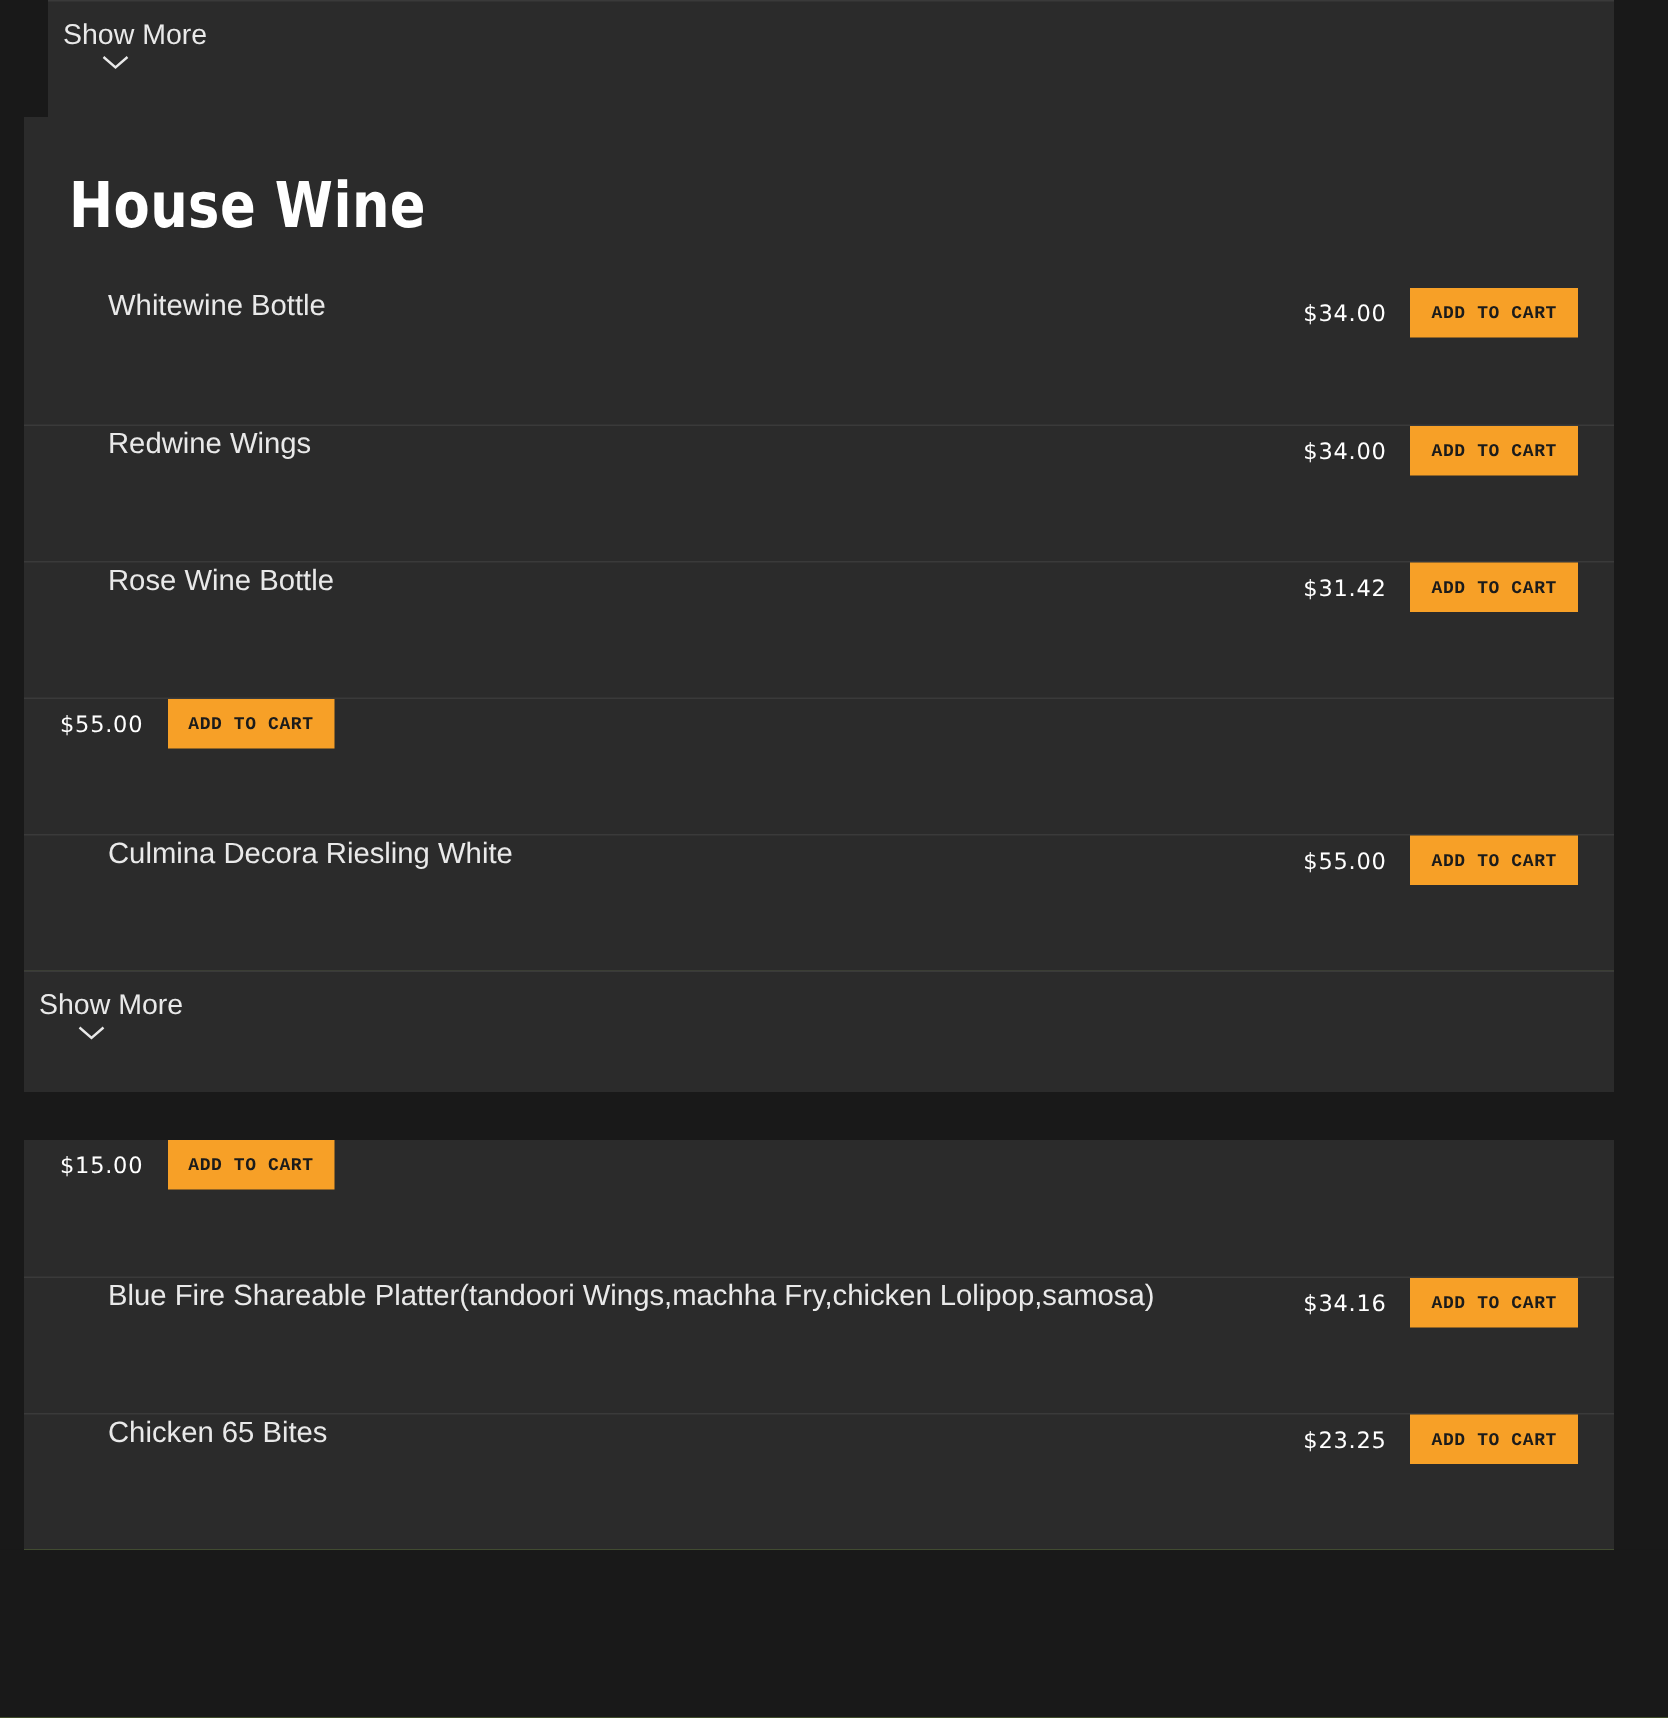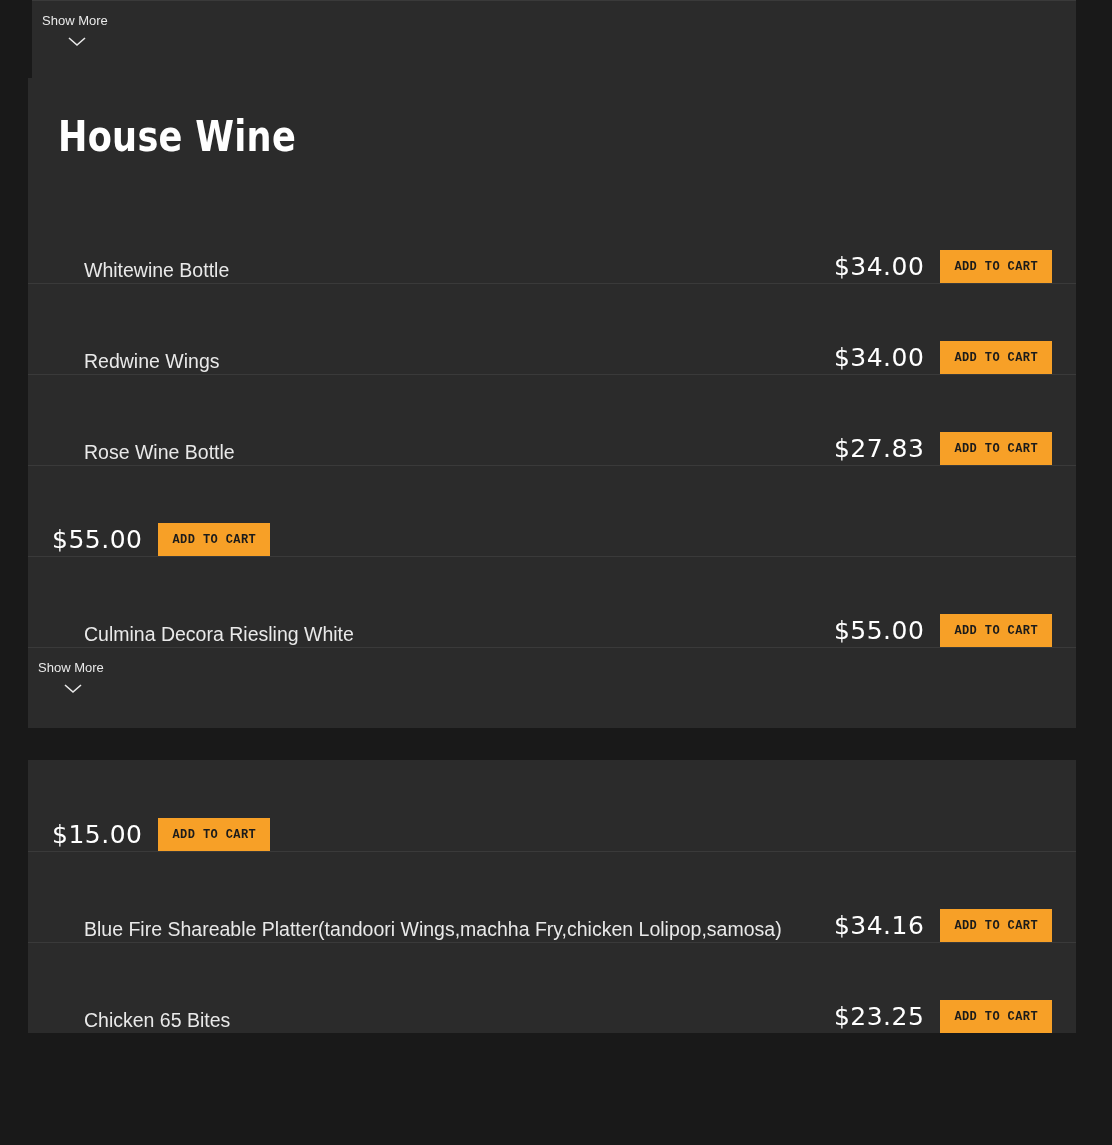--- a/index.html
+++ b/index.html
@@ -15,21 +15,21 @@
   }
 
   .page {
     width: 1112px;
     position: relative;
     background: #191919;
   }
 
   
   .section {
-    margin: 0 36px 0 28px;
+    margin: 0 36px 0 16px;
     background: #bef264;
   }
   .section + .section { margin-top: 32px; }
 
   .section-header {
     padding: 38px 0 34px 30px;
     background: #2b2b2b;
   }
   .section-title {
     font-family: "DejaVu Sans Condensed", "Liberation Sans", sans-serif;
@@ -43,21 +43,21 @@
     transform-origin: left center;
   }
 
   
   .items {
     background: #2b2b2b;
   }
   .item-row {
     position: relative;
     display: flex;
-    align-items: flex-end;
+    align-items: flex-start;
     justify-content: space-between;
     height: 91px;
     padding: 0 24px 0 24px;
     margin: 0 0 0 0;
     border-top: 1px solid #3a3a3a;
     background: #2b2b2b;
     box-sizing: border-box;
   }
   .item-row:first-child { border-top: none; }
 
@@ -73,21 +73,21 @@
 
   .item-right {
     display: flex;
     align-items: center;
     flex: 0 0 auto;
     gap: 16px;
   }
   .item-price {
     color: #ffffff;
     font-family: "DejaVu Sans", sans-serif;
-    font-size: 25px;
+    font-size: 15px;
     letter-spacing: 0.5px;
     white-space: nowrap;
   }
   .add-to-cart {
     background: #f7a027;
     color: #1b1b1b;
     border: none;
     font-family: Liberation Mono, monospace;
     font-weight: bold;
     font-size: 12px;
@@ -106,21 +106,21 @@
     background: #2b2b2b;
     border-top: 1px solid #3a3a3a;
     height: 81px;
     box-sizing: border-box;
   }
   .show-more {
     position: absolute;
     left: 10px;
     top: 12px;
     color: #e9e9e9;
-    font-size: 13px;
+    font-size: 19px;
     cursor: pointer;
     user-select: none;
   }
   .chev {
     position: absolute;
     left: 36px;
     top: 36px;
     width: 18px;
     height: 10px;
     cursor: pointer;
@@ -173,21 +173,21 @@
         <div class="item-name">Redwine Wings</div>
         <div class="item-right">
           <div class="item-price">$34.00</div>
           <button class="add-to-cart">ADD TO CART</button>
         </div>
       </div>
 
       <div class="item-row">
         <div class="item-name">Rose Wine Bottle</div>
         <div class="item-right">
-          <div class="item-price">$27.83</div>
+          <div class="item-price">$31.42</div>
           <button class="add-to-cart">ADD TO CART</button>
         </div>
       </div>
 
       <div class="item-row">
         <div class="item-right">
           <div class="item-price">$55.00</div>
           <button class="add-to-cart">ADD TO CART</button>
         </div>
       </div>

